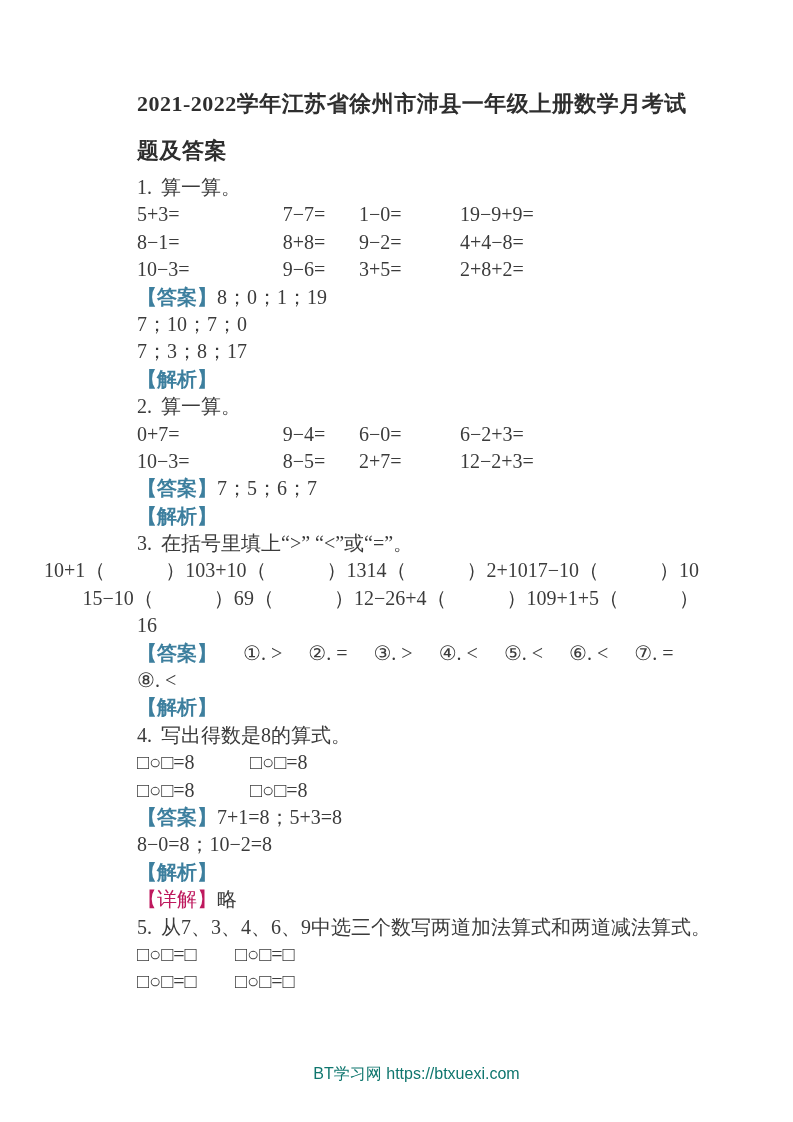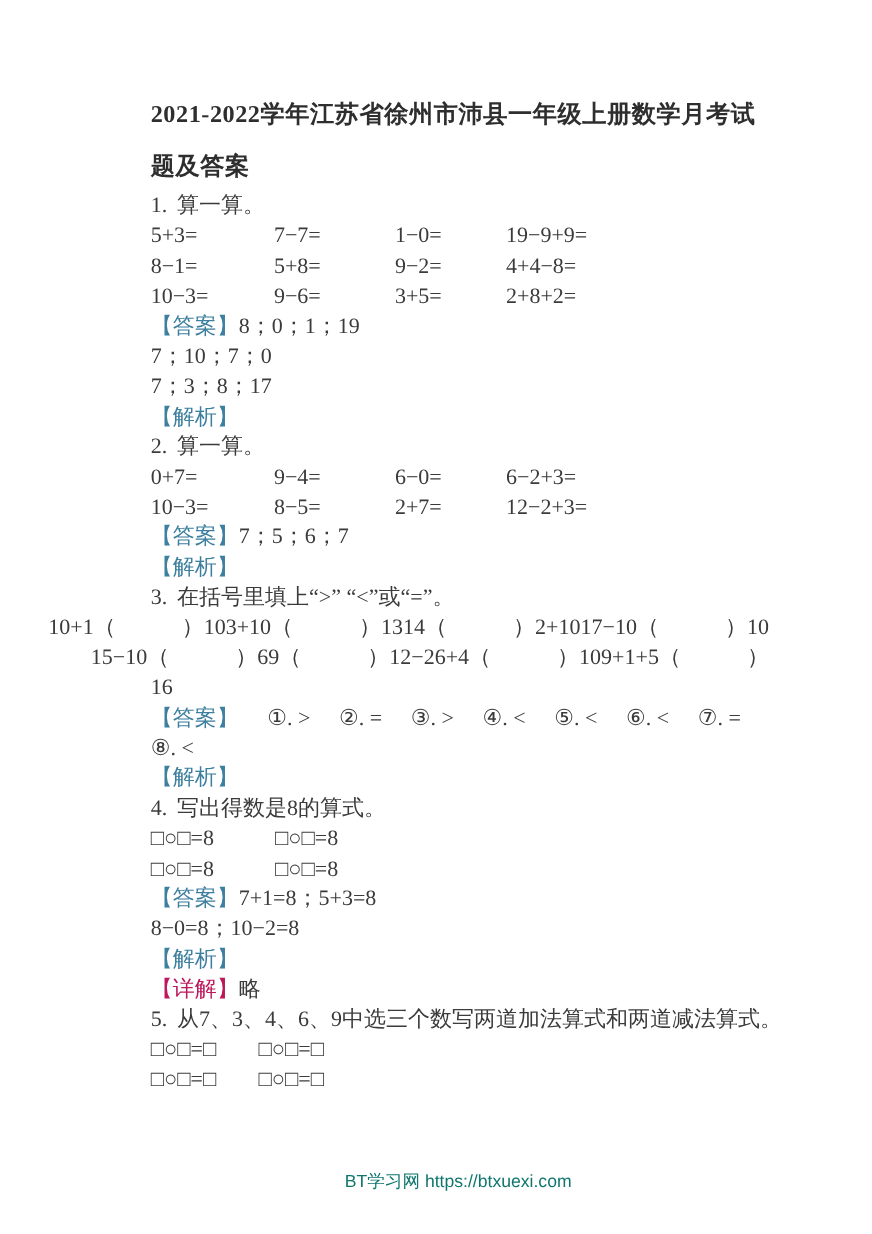--- a/index.html
+++ b/index.html
@@ -28,26 +28,26 @@
     letter-spacing: 0.5px;
   }
   .line {
     height: 27.4px;
     line-height: 27.4px;
     margin: 0;
     font-size: 20px;
     white-space: nowrap;
   }
   .pnum { margin-right: 9px; }
-  .ans-label { color: #3d7f9e; }
+  .ans-label { color: #3d7f9e; font-weight: bold; }
   .detail-label { color: #be185d; }
 
   .calc-row span { display: inline-block; }
   .calc-row span:nth-child(1) { width: 112px; }
-  .calc-row span:nth-child(2) { width: 110px; }
+  .calc-row span:nth-child(2) { width: 110px; text-align: center; }
   .calc-row span:nth-child(3) { width: 101px; }
 
   .cmp-row { display: flex; justify-content: flex-end; }
 
   .ans-entries { display: flex; }
   .ans-entries span { margin-right: 26px; }
 
   .blank4 span { display: inline-block; }
   .blank4 span:nth-child(1) { width: 113px; }
 
@@ -71,21 +71,21 @@
 <div class="page">
   <div class="content">
 
     <h1 class="title">2021-2022学年江苏省徐州市沛县一年级上册数学月考试题及答案</h1>
 
     <p class="line"><span class="pnum">1.</span><span>算一算。</span></p>
     <div class="line calc-row">
       <span>5+3=</span><span>7−7=</span><span>1−0=</span><span>19−9+9=</span>
     </div>
     <div class="line calc-row">
-      <span>8−1=</span><span>5+8=</span><span>9−2=</span><span>4+4−8=</span>
+      <span>8−1=</span><span>8+8=</span><span>9−2=</span><span>4+4−8=</span>
     </div>
     <div class="line calc-row">
       <span>10−3=</span><span>9−6=</span><span>3+5=</span><span>2+8+2=</span>
     </div>
     <p class="line"><span class="ans-label">【答案】</span><span>8；0；1；19</span></p>
     <p class="line">7；10；7；0</p>
     <p class="line">7；3；8；17</p>
     <p class="line"><span class="ans-label">【解析】</span></p>
 
     <p class="line"><span class="pnum">2.</span><span>算一算。</span></p>

